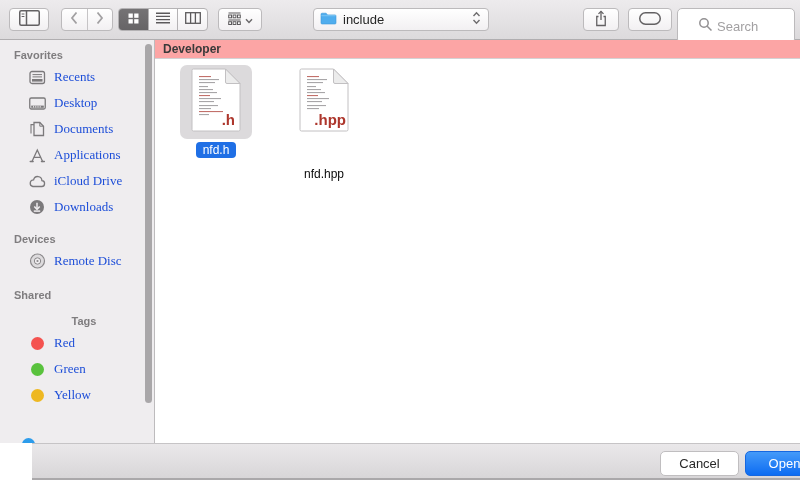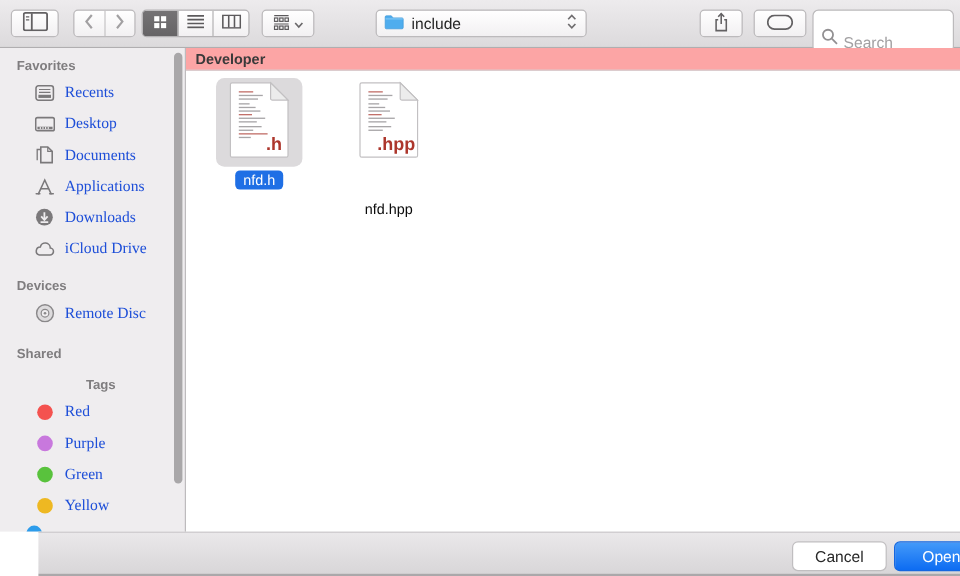--- a/index.html
+++ b/index.html
@@ -20,21 +20,21 @@
     border:1px solid #b4b2b4; border-radius:4px; overflow:hidden; background:linear-gradient(#ffffff,#f2f0f2); }
   .seg { flex:1; display:flex; align-items:center; justify-content:center; background:transparent; border:none; }
   .seg + .seg { border-left:1px solid #b4b2b4; }
   .seg.sel { background:linear-gradient(#757375,#666466); }
   .btn-arrange { left:218px; width:44px; gap:4px; }
   .btn-path { left:313px; width:176px; justify-content:flex-start; padding:0 6px; gap:6px; }
   .path-label { font-size:13px; color:#262626; flex:1; text-align:left; }
   .btn-share { left:583px; width:36px; }
   .btn-tag { left:628px; width:44px; }
   .search-field { position:absolute; top:8px; left:677px; width:118px; height:36px;
-    background:#fff; border:1px solid #bcbabc; border-radius:5px; display:flex; align-items:flex-end; padding:0 6px; gap:4px; }
+    background:#fff; border:1px solid #bcbabc; border-radius:5px; display:flex; align-items:center; padding:0 20px; gap:4px; }
   .search-field input { border:none; outline:none; width:100%; font-size:13px; color:#333; background:transparent;
     font-family:"Liberation Sans","DejaVu Sans",sans-serif; }
   .search-field input::placeholder { color:#a2a0a2; }
 
   
   .sidebar { position:absolute; top:40px; left:0; width:155px; height:403px; background:#efedef;
     border-right:1px solid #bdbbbd; padding-top:6px; overflow:hidden; }
   .section-title { height:18px; line-height:18px; padding-left:14px; font-size:11px; font-weight:bold; color:#7f7d7f; }
   .sb-item { height:26px; display:flex; align-items:center; padding-left:28px; gap:8px; cursor:default; }
   .sb-icon { width:18px; height:16px; display:flex; align-items:center; justify-content:center; }
@@ -256,41 +256,41 @@
               <line x1="1.2" y1="13.5" x2="4.2" y2="13.5"></line>
               <line x1="12.4" y1="13.5" x2="15.4" y2="13.5"></line>
             </g>
           </svg>
       </span>
       <span class="sb-label">Applications</span>
     </div>
 
     <div class="sb-item">
       <span class="sb-icon">
+        <svg width="18" height="13">
+            <path d="M4.8 11.5 h8.6 a2.9 2.9 0 0 0 .5 -5.8 a4.2 4.2 0 0 0 -8.3 -0.9 a3.4 3.4 0 0 0 -0.8 6.7 z" fill="none" stroke="#7b797b" stroke-width="1.3"></path>
+          </svg>
+      </span>
+      <span class="sb-label">iCloud Drive</span>
+    </div>
+
+    <div class="sb-item">
+      <span class="sb-icon">
         <svg width="16" height="16">
             <circle cx="8" cy="8" r="7" fill="#7b797b"></circle>
             <g stroke="#efedef" stroke-width="1.5" fill="none">
               <line x1="8" y1="3.8" x2="8" y2="9.8"></line>
               <polyline points="5.3,7.4 8,10.3 10.7,7.4"></polyline>
               <line x1="4.8" y1="12.1" x2="11.2" y2="12.1"></line>
             </g>
           </svg>
       </span>
       <span class="sb-label">Downloads</span>
     </div>
 
-    <div class="sb-item">
-      <span class="sb-icon">
-        <svg width="18" height="13">
-            <path d="M4.8 11.5 h8.6 a2.9 2.9 0 0 0 .5 -5.8 a4.2 4.2 0 0 0 -8.3 -0.9 a3.4 3.4 0 0 0 -0.8 6.7 z" fill="none" stroke="#7b797b" stroke-width="1.3"></path>
-          </svg>
-      </span>
-      <span class="sb-label">iCloud Drive</span>
-    </div>
-
     <div class="section-title mt-devices">Devices</div>
 
     <div class="sb-item">
       <span class="sb-icon">
         <svg width="17" height="16">
             <circle cx="8.5" cy="8" r="7" fill="#dddbdd" stroke="#8a888a" stroke-width="1.2"></circle>
             <circle cx="8.5" cy="8" r="3.2" fill="#efedef" stroke="#8a888a" stroke-width="1"></circle>
             <circle cx="8.5" cy="8" r="1.1" fill="#8a888a"></circle>
           </svg>
       </span>
@@ -299,26 +299,20 @@
 
     <div class="section-title mt-shared">Shared</div>
 
     <div class="section-title mt-tags">Tags</div>
 
     <div class="sb-item">
       <span class="sb-icon">
           <span class="tag-dot" style="background-color: rgb(244, 82, 79);"></span>
         </span>
       <span class="sb-label">Red</span>
-    </div>
-    <div class="sb-item">
-      <span class="sb-icon">
-          <span class="tag-dot" style="background-color: rgb(200, 120, 221);"></span>
-        </span>
-      <span class="sb-label">Purple</span>
     </div>
     <div class="sb-item">
       <span class="sb-icon">
           <span class="tag-dot" style="background-color: rgb(89, 194, 61);"></span>
         </span>
       <span class="sb-label">Green</span>
     </div>
     <div class="sb-item">
       <span class="sb-icon">
           <span class="tag-dot" style="background-color: rgb(238, 184, 34);"></span>

